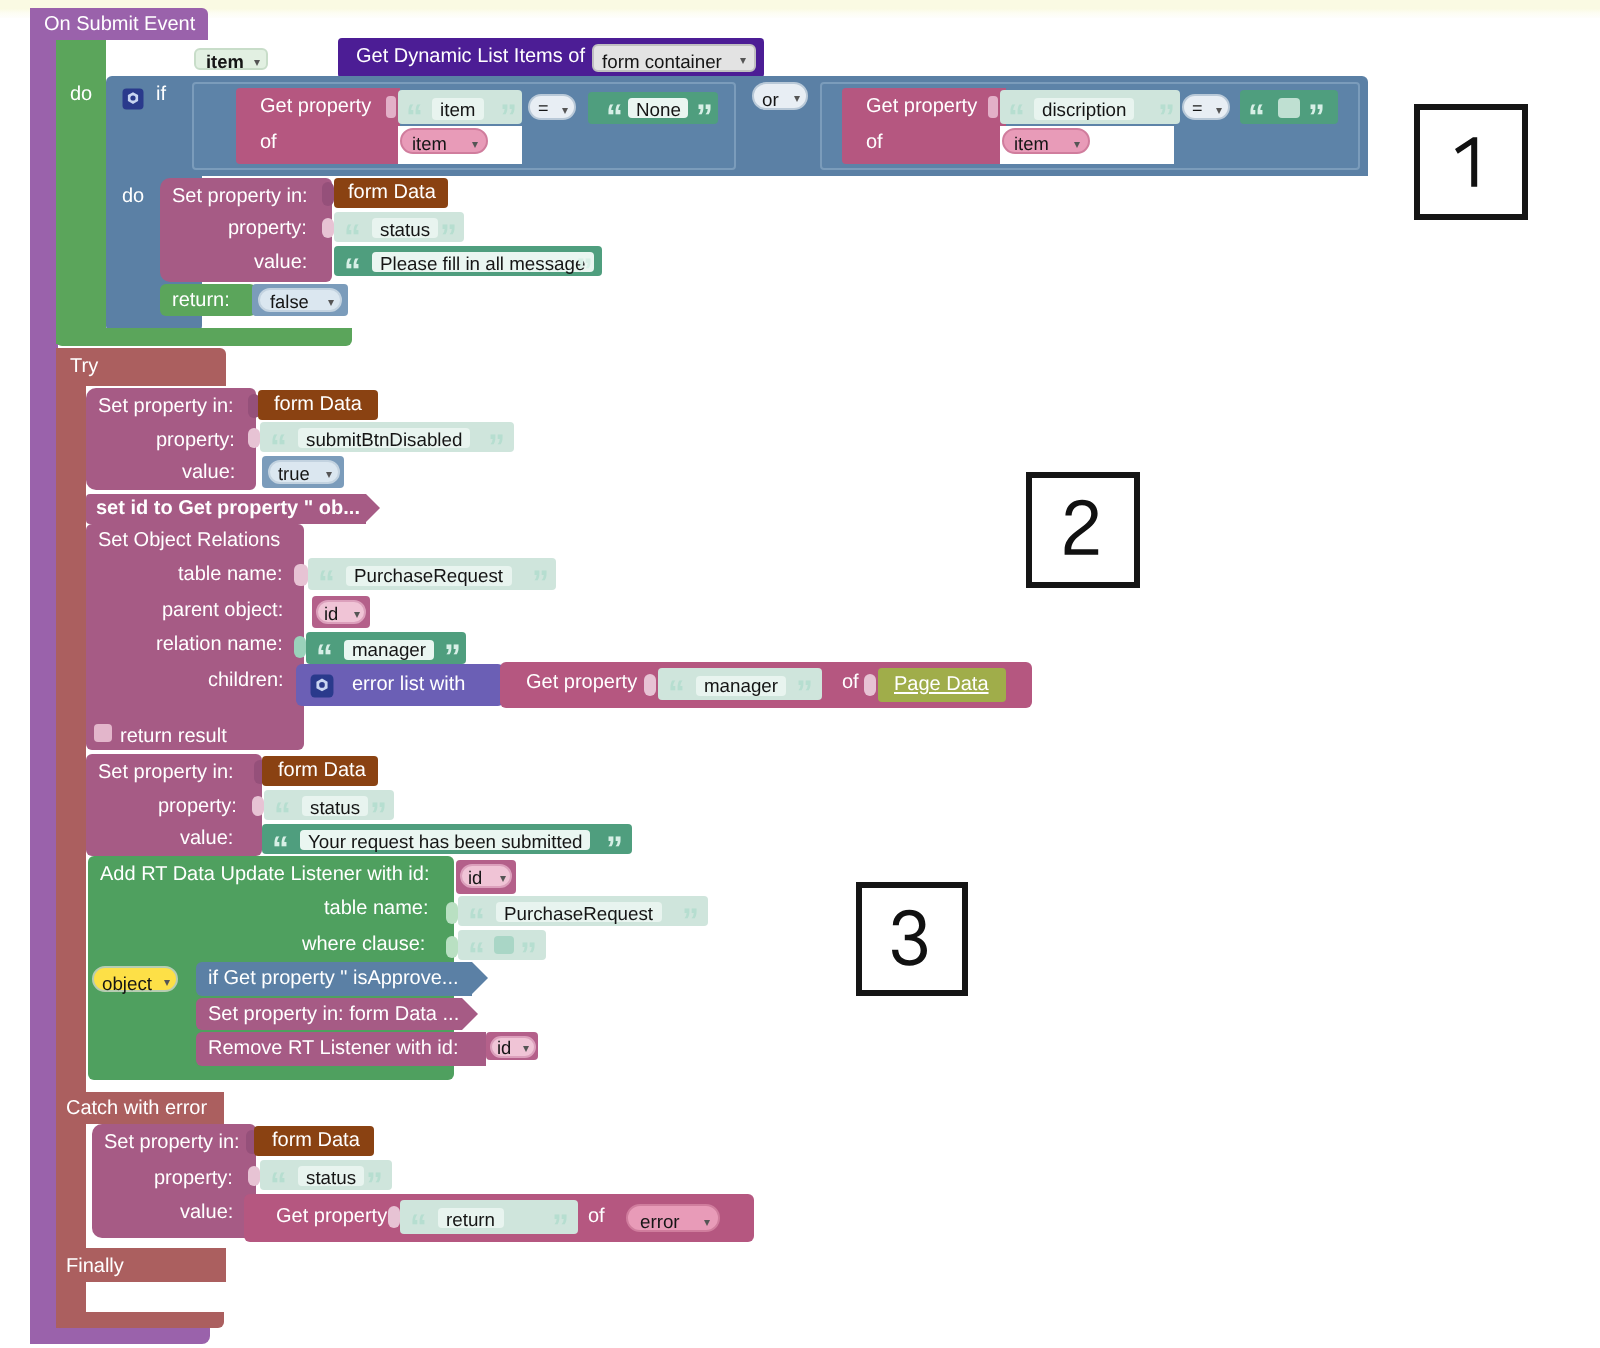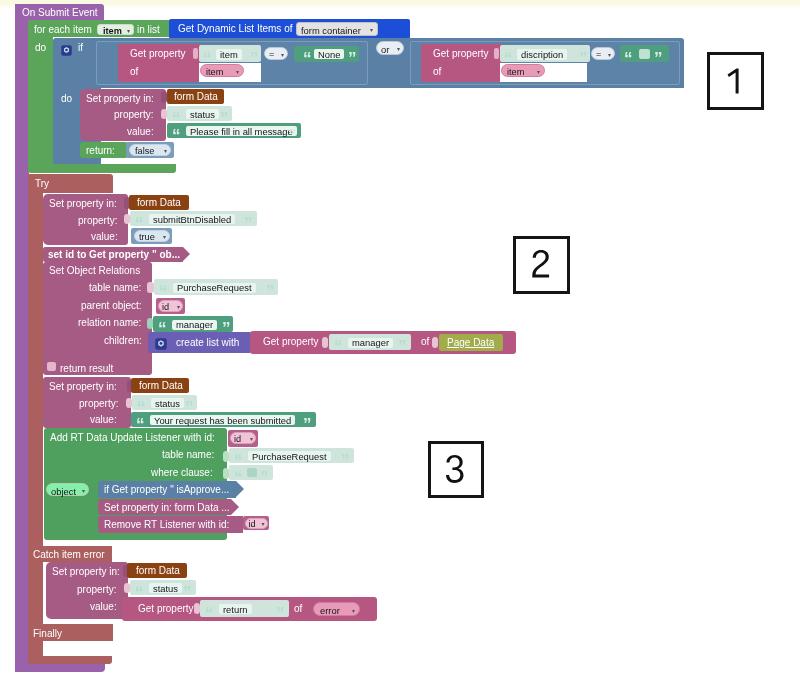--- a/index.html
+++ b/index.html
@@ -28,30 +28,26 @@
 <div id="canvas">
   <div class="topstrip"></div>
 
   <div class="b" style="left:15px;top:4px;width:14px;height:668px;background:#9a62ab;"></div>
   <div class="b" style="left:15px;top:4px;width:89px;height:16px;background:#9a62ab;border-radius:3px 3px 0 0;">
     <span class="tx" style="left:7px;top:4px;">On Submit Event</span>
   </div>
   <div class="b" style="left:15px;top:663px;width:90px;height:9px;background:#9a62ab;border-radius:0 0 4px 4px;"></div>
 
   <div class="b" style="left:28px;top:20px;width:25px;height:152px;background:#5ba55b;"></div>
-  <div class="b" style="left:28px;top:20px;width:145px;height:17px;background:#5ba55b;border-radius:3px 3px 0 0;">
-    <span class="tx" style="left:6px;top:5px;">for each item</span>
-    <span class="tx" style="left:109px;top:5px;">in list</span>
-  </div>
   <div class="pill" style="left:97px;top:24px;width:37px;height:11px;background:#e2f0e2;border:1px solid #c8ddc9;border-radius:3px;">
     <span class="tx dk" style="left:5px;top:2px;font-size:9.2px;font-weight:bold;">item</span>
     <span class="caret" style="position:absolute;right:3px;top:2px;">▾</span>
   </div>
 
-  <div class="b" style="left:169px;top:19px;width:241px;height:20px;background:#1d4ed8;border-radius:2px;">
+  <div class="b" style="left:169px;top:19px;width:213px;height:20px;background:#4c1d95;border-radius:2px;">
     <span class="tx" style="left:9px;top:5px;">Get Dynamic List Items of</span>
   </div>
   <div class="pill" style="left:296px;top:22px;width:82px;height:14px;background:#e3e3e3;border:1px solid #c0c0c0;border-radius:3px;">
     <span class="tx dk" style="left:4px;top:3px;font-size:9.4px;">form container</span>
     <span class="caret" style="position:absolute;right:4px;top:2.5px;">▾</span>
   </div>
 
   <span class="tx" style="left:35px;top:43px;">do</span>
 
   <div class="b" style="left:53px;top:38px;width:631px;height:50px;background:#5b80a5;border-radius:3px 3px 0 0;"></div>
@@ -208,21 +204,21 @@
     </div>
   </div>
   <div class="b" style="left:147px;top:318px;width:6px;height:11px;background:#9ad2bb;border-radius:3px;"></div>
   <div class="b" style="left:153px;top:316px;width:80px;height:16px;background:#4f9e7e;border-radius:2px;">
     <span class="tx qtw" style="left:5px;top:5.0px;">“</span>
     <span class="tx dk" style="left:19px;top:3.5px;font-size:9.4px;background:#eaf6f1;padding:0.5px 4px;border-radius:2px;">manager</span>
     <span class="tx qtw" style="left:69px;top:5.0px;">”</span>
   </div>
 
   <div class="b" style="left:148px;top:332px;width:104px;height:21px;background:#6b5fb5;border-radius:3px;">
-    <span class="tx" style="left:28px;top:6px;">create list with</span>
+    <span class="tx" style="left:28px;top:6px;">error list with</span>
   </div>
   <div class="b" style="left:155px;top:336px;width:12px;height:12px;">
     <svg width="12" height="12" viewBox="0 0 22 22">
       <rect x="0.5" y="0.5" width="21" height="21" rx="4" fill="#2a3a8c"></rect>
       <path d="M11 4.2 L16.1 7.1 L16.1 13.0 L11 15.9 L5.9 13.0 L5.9 7.1 Z" fill="#c9d6f2"></path>
       <circle cx="11" cy="10.0" r="2.6" fill="#2a3a8c"></circle>
     </svg>
   </div>
   <div class="b" style="left:250px;top:331px;width:266px;height:23px;background:#b55780;border-radius:3px;">
     <span class="tx" style="left:13px;top:6px;">Get property</span>
@@ -282,21 +278,21 @@
     <span class="tx dk" style="left:19px;top:3px;font-size:9.4px;background:#e8f4ef;padding:0.5px 4px;border-radius:2px;">PurchaseRequest</span>
     <span class="tx qt" style="left:112px;top:4.5px;">”</span>
   </div>
   <div class="b" style="left:223px;top:468px;width:6px;height:11px;background:#b9e0c2;border-radius:3px;"></div>
   <div class="b" style="left:229px;top:465px;width:44px;height:15px;background:#cfe5dc;border-radius:2px;">
     <span class="tx qt" style="left:5px;top:4.5px;">“</span>
     <span class="b" style="left:18px;top:3px;width:10px;height:9px;background:#a9d6c6;border-radius:2px;"></span>
     <span class="tx qt" style="left:31px;top:4.5px;">”</span>
   </div>
 
-  <div class="pill" style="left:46px;top:483px;width:43px;height:13px;background:#86efac;border:1px solid #b7cdb2;">
+  <div class="pill" style="left:46px;top:483px;width:43px;height:13px;background:#fde047;border:1px solid #b7cdb2;">
     <span class="tx dk" style="left:4px;top:3px;font-size:9.4px;">object</span>
     <span class="caret" style="position:absolute;right:3px;top:3px;">▾</span>
   </div>
   <div class="b" style="left:98px;top:481px;width:138px;height:17px;background:#5b80a5;border-radius:3px 0 0 3px;">
     <span class="tx" style="left:6px;top:4px;">if Get property " isApprove...</span>
   </div>
   <div class="b" style="left:236px;top:481px;width:0;height:0;border-top:8.5px solid transparent;border-bottom:8.5px solid transparent;border-left:8px solid #5b80a5;background:none;"></div>
   <div class="b" style="left:98px;top:499px;width:133px;height:16px;background:#a65b85;border-radius:3px 0 0 3px;">
     <span class="tx" style="left:6px;top:4px;">Set property in: form Data ...</span>
   </div>
@@ -305,21 +301,21 @@
     <span class="tx" style="left:6px;top:4px;">Remove RT Listener with id:</span>
   </div>
   <div class="b" style="left:243px;top:516px;width:26px;height:14px;background:#b4608a;border-radius:2px;">
     <div class="pill" style="left:1.5px;top:1.5px;width:23px;height:11px;background:#f0c4d6;border:1px solid #dca0bc;">
       <span class="tx dk" style="left:3px;top:1.5px;font-size:9.2px;">id</span>
       <span class="caret" style="position:absolute;right:2px;top:1.5px;">▾</span>
     </div>
   </div>
 
   <div class="b" style="left:28px;top:546px;width:84px;height:16px;background:#ab5f5f;">
-    <span class="tx" style="left:5px;top:4px;">Catch item error</span>
+    <span class="tx" style="left:5px;top:4px;">Catch with error</span>
   </div>
   <div class="b" style="left:46px;top:562px;width:82px;height:57px;background:#a65b85;border-radius:5px 3px 3px 5px;">
     <span class="tx" style="left:6px;top:5px;">Set property in:</span>
     <span class="tx" style="left:31px;top:23px;">property:</span>
     <span class="tx" style="left:44px;top:40px;">value:</span>
   </div>
   <div class="b" style="left:123px;top:565px;width:6px;height:12px;background:#95507a;border-radius:3px;"></div>
   <div class="b" style="left:127px;top:563px;width:60px;height:15px;background:#8a4212;border-radius:2px;">
     <span class="tx" style="left:9px;top:3px;">form Data</span>
   </div>

